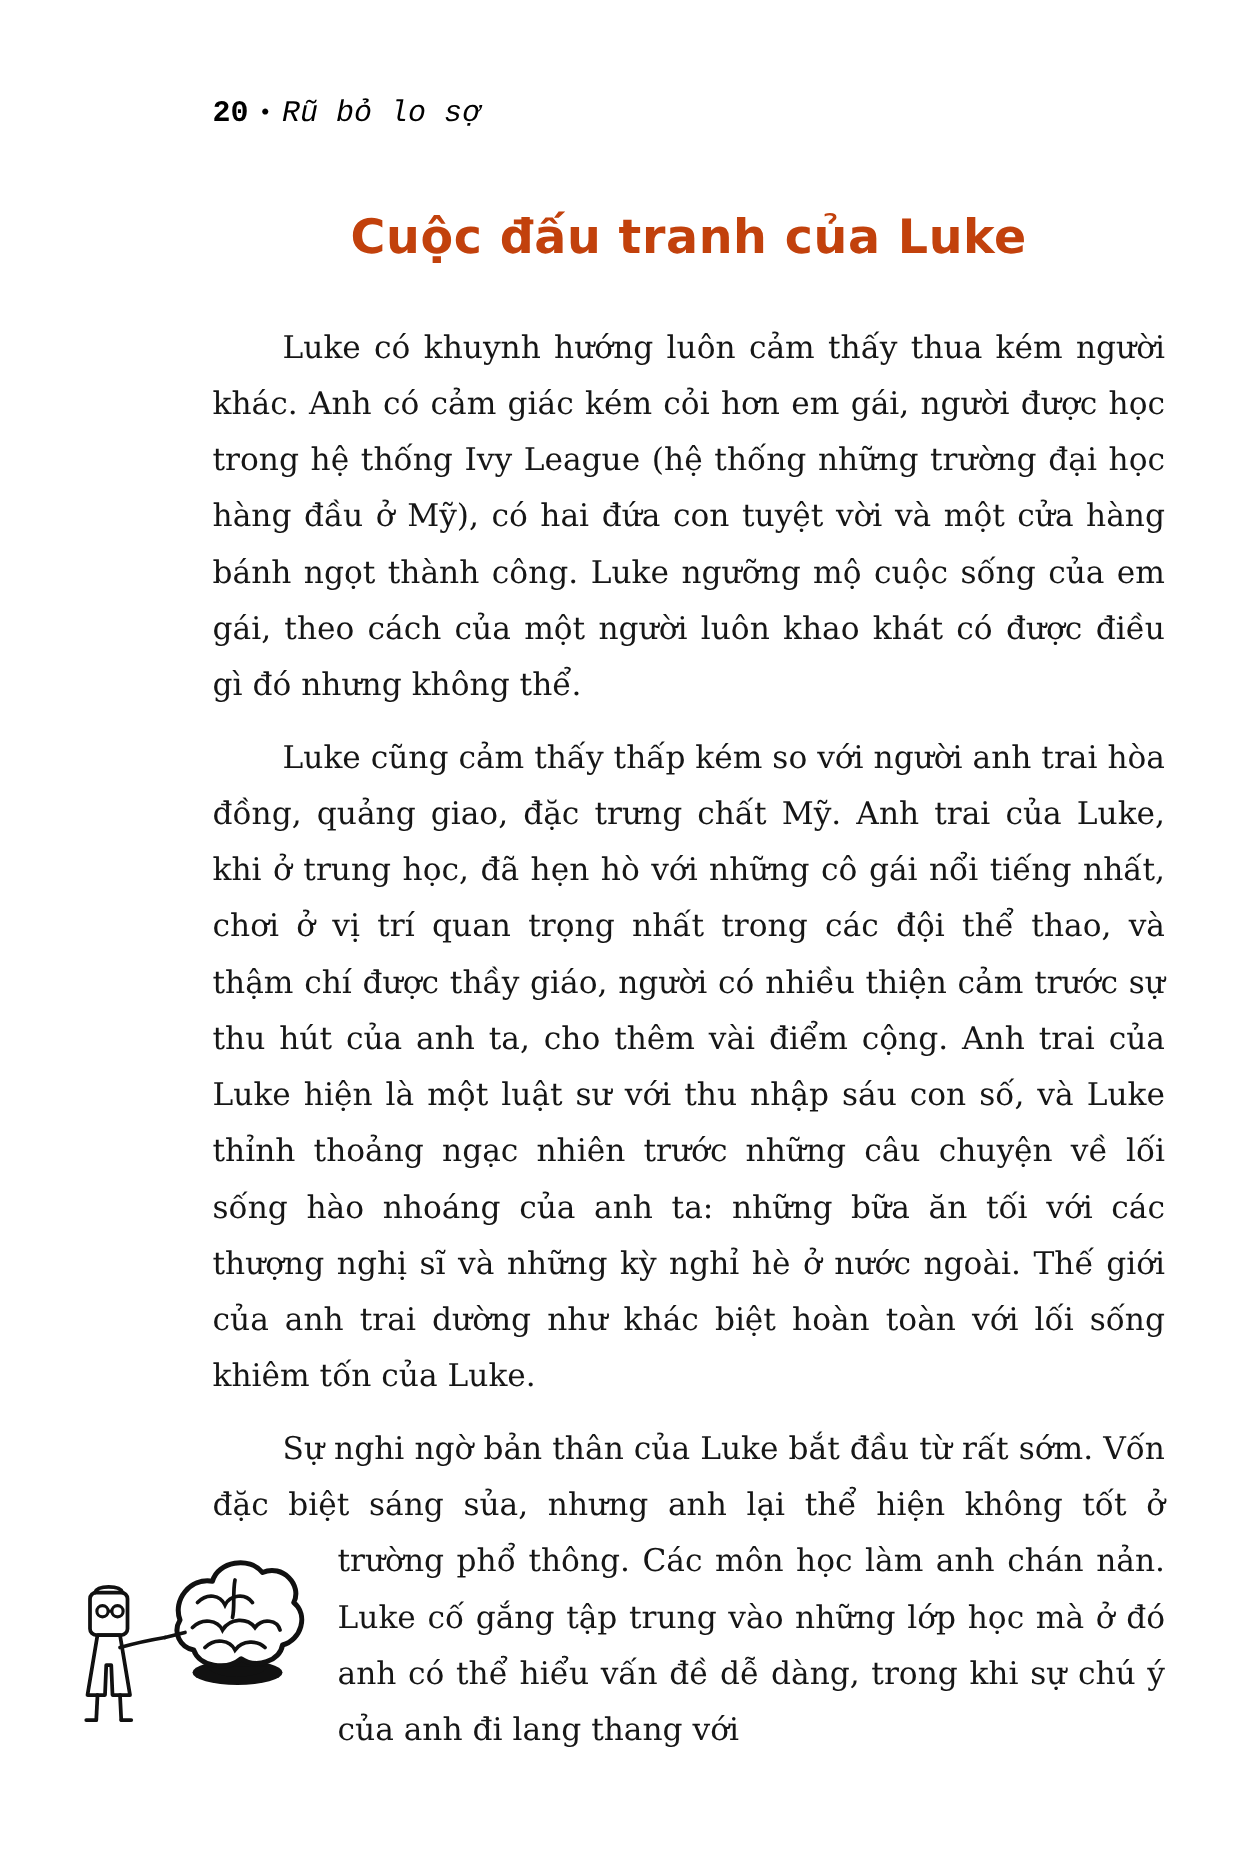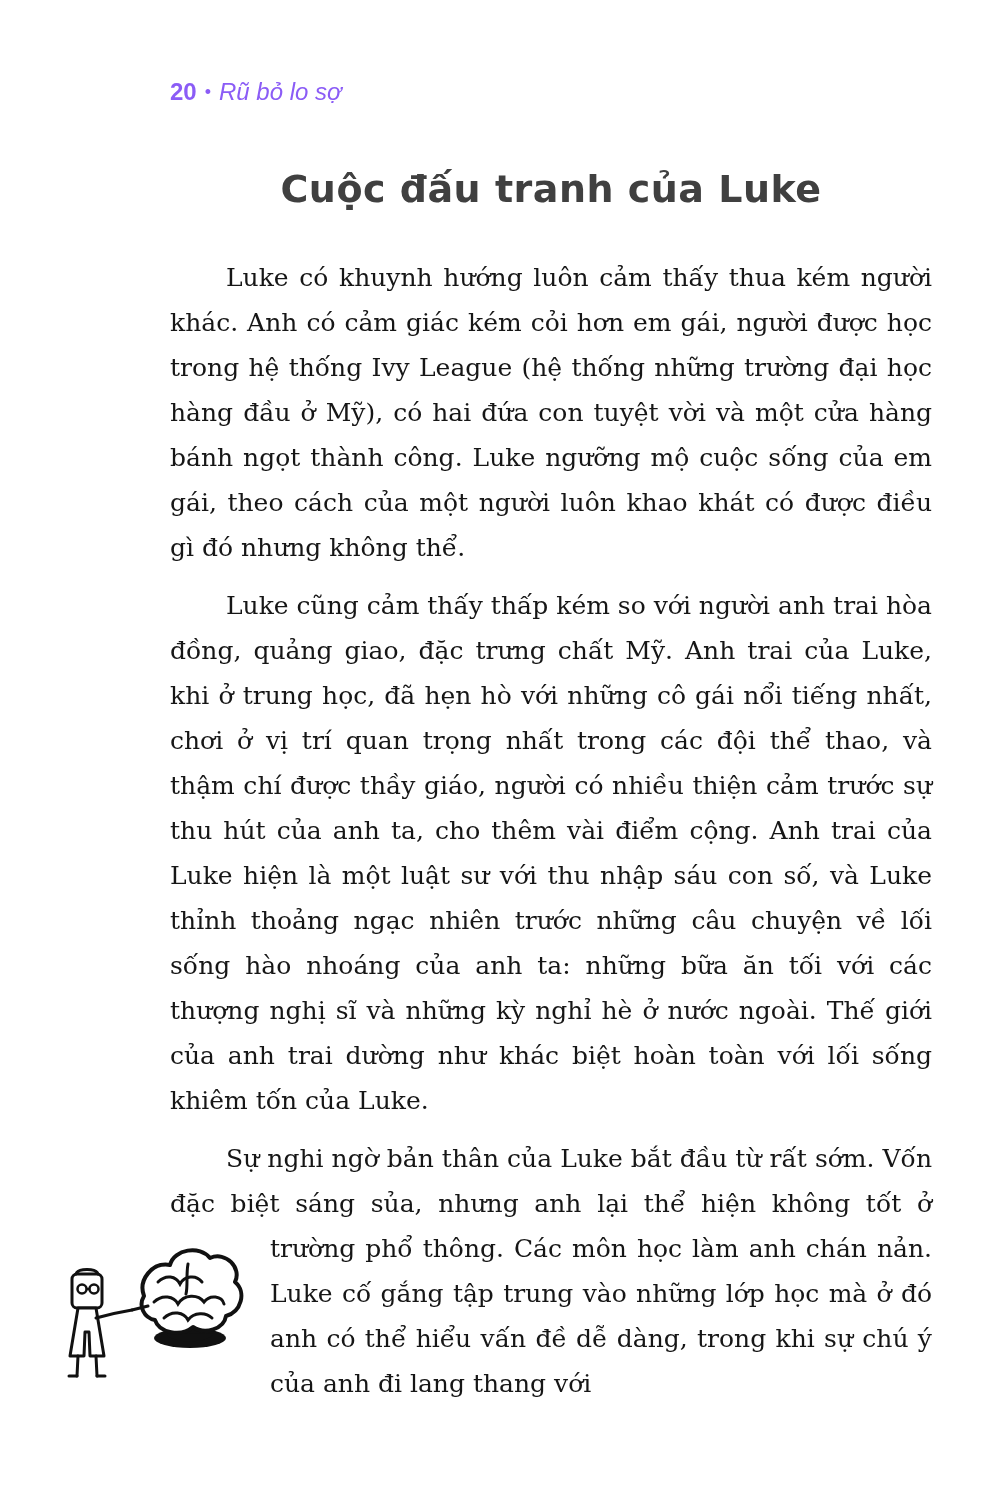--- a/index.html
+++ b/index.html
@@ -12,45 +12,45 @@
     width: 1008px;
     height: 1500px;
     margin: 0 auto;
     background: #ffffff;
     box-sizing: border-box;
     padding: 78px 76px 0 170px;
     overflow: hidden;
     color: #151515;
   }
   .running-header {
-    font-family: Liberation Sans, sans-serif;
+    font-family: Liberation Mono, monospace;
     font-size: 24px;
     line-height: 1.2;
-    color: #8b5cf6;
+    color: #000000;
   }
   .running-header .pagenum {
     font-weight: bold;
   }
   .running-header .sep {
     display: inline-block;
     margin: 0 8px;
     font-size: 18px;
     vertical-align: 2px;
   }
   .running-header .booktitle {
     font-style: italic;
   }
   .chapter-title {
     font-family: "DejaVu Sans", "Liberation Sans", sans-serif;
     font-weight: 600;
     font-size: 38px;
     letter-spacing: 0.5px;
     text-align: center;
     margin: 60px 0 44px 0;
-    color: #404040;
+    color: #c2410c;
   }
   .body-text {
     font-family: "DejaVu Serif", "Liberation Serif", serif;
   }
   .para {
     font-size: 25px;
     line-height: 45px;
     text-align: justify;
     text-indent: 56px;
     margin: 0 0 13px 0;

